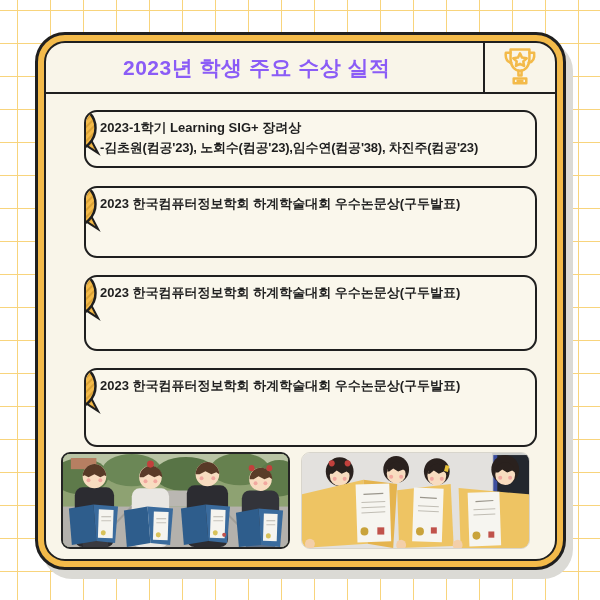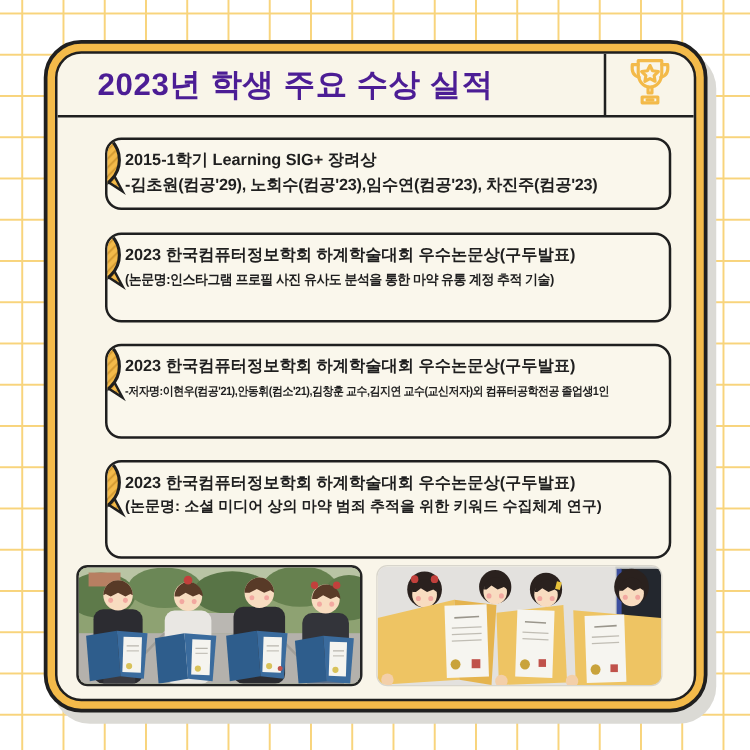--- a/index.html
+++ b/index.html
@@ -32,22 +32,23 @@
     overflow:hidden;
     display:flex; flex-direction:column;
   }
   .card-header {
     display:flex; flex:none; height:51px;
     border-bottom:2.5px solid #1f1f1f;
   }
   .card-title {
     flex:1; display:flex; align-items:center;
     padding-left:32px;
-    font-size:25px; font-weight:bold; letter-spacing:.5px;
-    color:#4c1d95;
+    font-size:21px; font-weight:bold; letter-spacing:.5px;
+    color:#8b5cf6;
+    margin-left:45px;
   }
   .trophy-box {
     width:72px; flex:none;
     border-left:2.5px solid #1f1f1f;
     display:flex; align-items:center; justify-content:center;
   }
   .content { position:relative; flex:1; }
 
   .award-item {
     position:absolute; left:38px; width:453px;
@@ -121,58 +122,55 @@
     <div class="content">
 
       <div class="award-item item-1">
         <div class="badge">
           <svg width="56" height="56" viewBox="0 0 56 56">
             <path d="M38 42 L52 51 L44 36 Z" fill="url(#hatch)" stroke="#1f1f1f" stroke-width="2"></path>
             <circle cx="27" cy="26" r="22.5" fill="url(#hatch)" stroke="#1f1f1f" stroke-width="2.5"></circle>
           </svg>
           <span class="num">1</span>
         </div>
-        <div class="l1">2015-1학기 Learning SIG+ 장려상</div>
-        <div class="l1b">-김초원(컴공'29), 노회수(컴공'23),임수연(컴공'23), 차진주(컴공'23)</div>
+        <div class="l1">2023-1학기 Learning SIG+ 장려상</div>
+        <div class="l1b">-김초원(컴공'23), 노회수(컴공'23),임수연(컴공'38), 차진주(컴공'23)</div>
       </div>
 
       <div class="award-item item-2">
         <div class="badge">
           <svg width="56" height="56" viewBox="0 0 56 56">
             <path d="M38 42 L52 51 L44 36 Z" fill="url(#hatch)" stroke="#1f1f1f" stroke-width="2"></path>
             <circle cx="27" cy="26" r="22.5" fill="url(#hatch)" stroke="#1f1f1f" stroke-width="2.5"></circle>
           </svg>
           <span class="num">2</span>
         </div>
         <div class="l1">2023 한국컴퓨터정보학회 하계학술대회 우수논문상(구두발표)</div>
-        <div><span class="cond l2">(논문명:인스타그램 프로필 사진 유사도 분석을 통한 마약 유통 계정 추적 기술)</span></div>
       </div>
 
       <div class="award-item item-3">
         <div class="badge">
           <svg width="56" height="56" viewBox="0 0 56 56">
             <path d="M38 42 L52 51 L44 36 Z" fill="url(#hatch)" stroke="#1f1f1f" stroke-width="2"></path>
             <circle cx="27" cy="26" r="22.5" fill="url(#hatch)" stroke="#1f1f1f" stroke-width="2.5"></circle>
           </svg>
           <span class="num">3</span>
         </div>
         <div class="l1">2023 한국컴퓨터정보학회 하계학술대회 우수논문상(구두발표)</div>
-        <div><span class="cond l3">-저자명:이현우(컴공'21),안동휘(컴소'21),김창훈 교수,김지연 교수(교신저자)외 컴퓨터공학전공 졸업생1인</span></div>
       </div>
 
       <div class="award-item item-4">
         <div class="badge">
           <svg width="56" height="56" viewBox="0 0 56 56">
             <path d="M38 42 L52 51 L44 36 Z" fill="url(#hatch)" stroke="#1f1f1f" stroke-width="2"></path>
             <circle cx="27" cy="26" r="22.5" fill="url(#hatch)" stroke="#1f1f1f" stroke-width="2.5"></circle>
           </svg>
           <span class="num">4</span>
         </div>
         <div class="l1">2023 한국컴퓨터정보학회 하계학술대회 우수논문상(구두발표)</div>
-        <div><span class="cond l2 big">(논문명: 소셜 미디어 상의 마약 범죄 추적을 위한 키워드 수집체계 연구)</span></div>
       </div>
 
       <div class="photos">
 
         <div class="photo photo-left">
           <svg viewBox="0 0 229 92" preserveAspectRatio="none">
             <rect width="229" height="92" fill="#8ea272"></rect>
             <rect width="229" height="12" fill="#b9c4a4"></rect>
             <ellipse cx="18" cy="22" rx="28" ry="18" fill="#5e7a4a"></ellipse>
             <ellipse cx="70" cy="16" rx="30" ry="16" fill="#6b8756"></ellipse>

